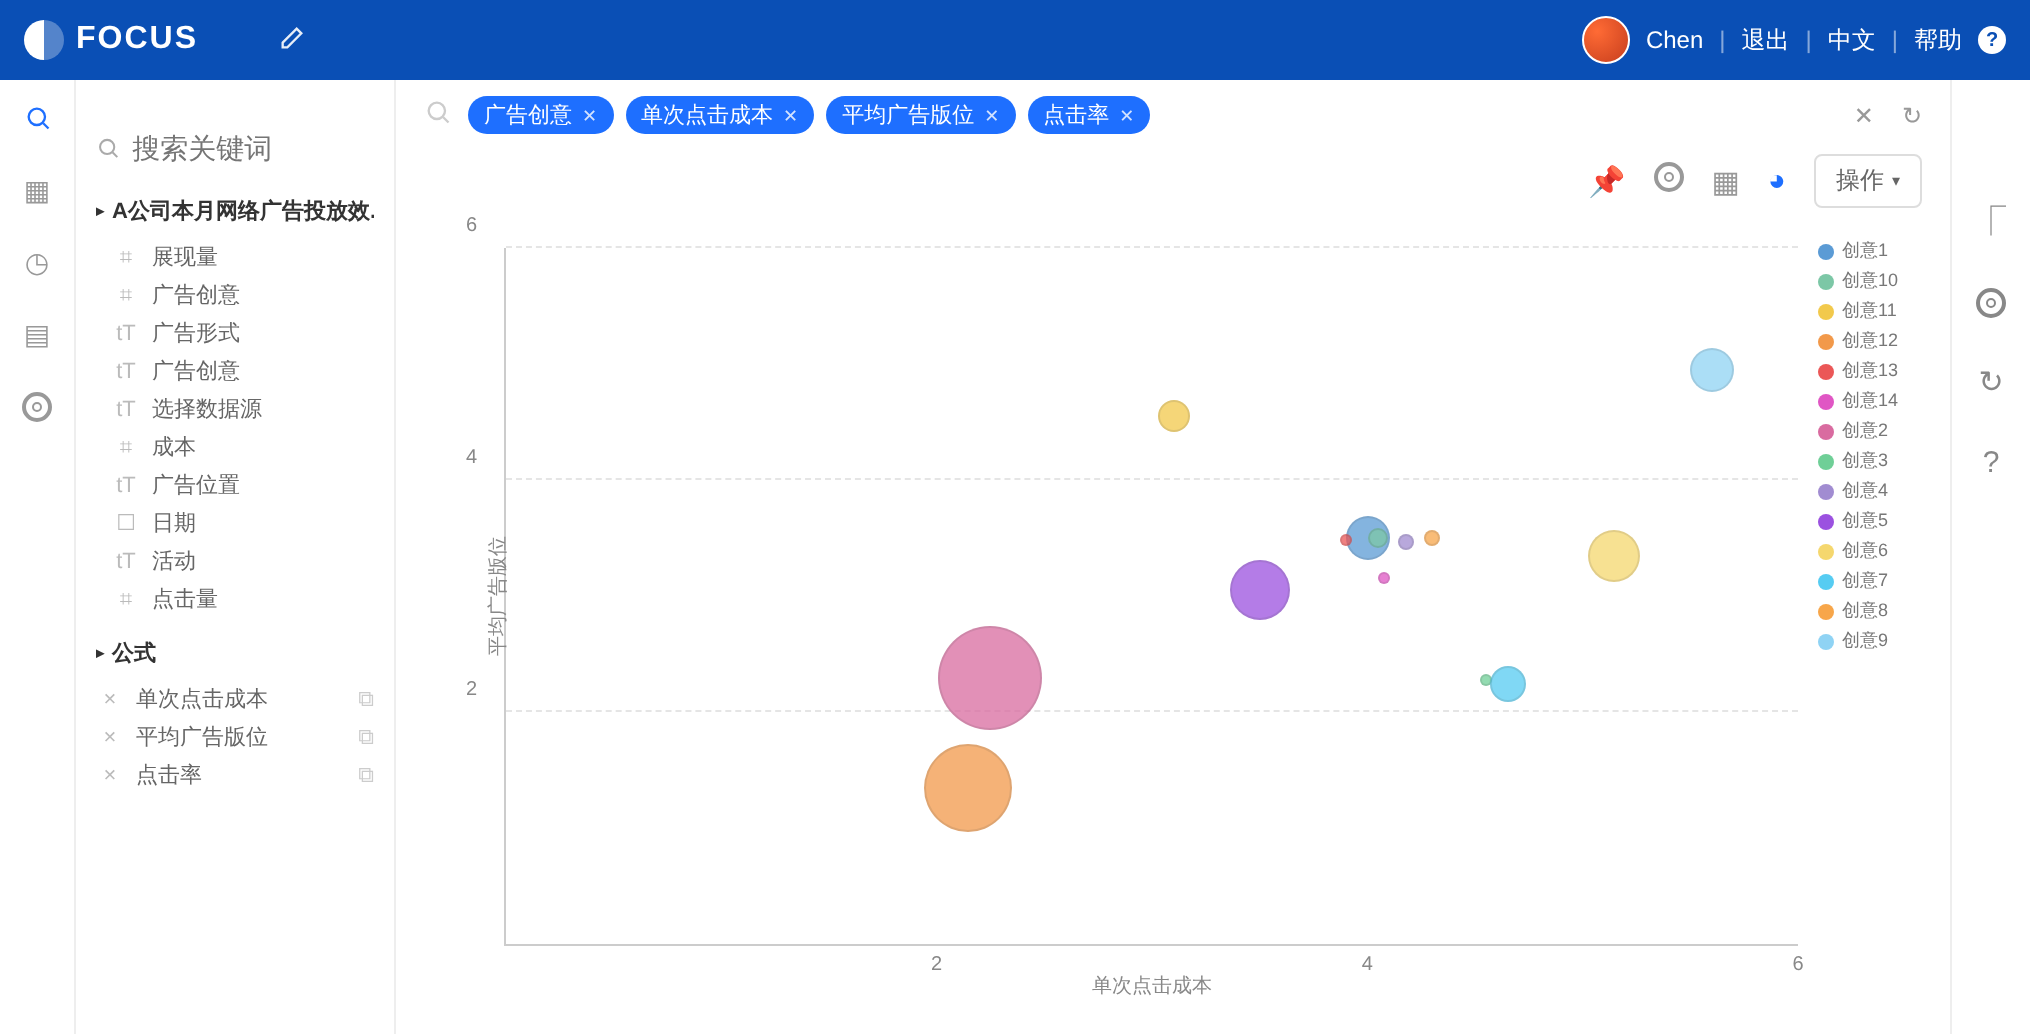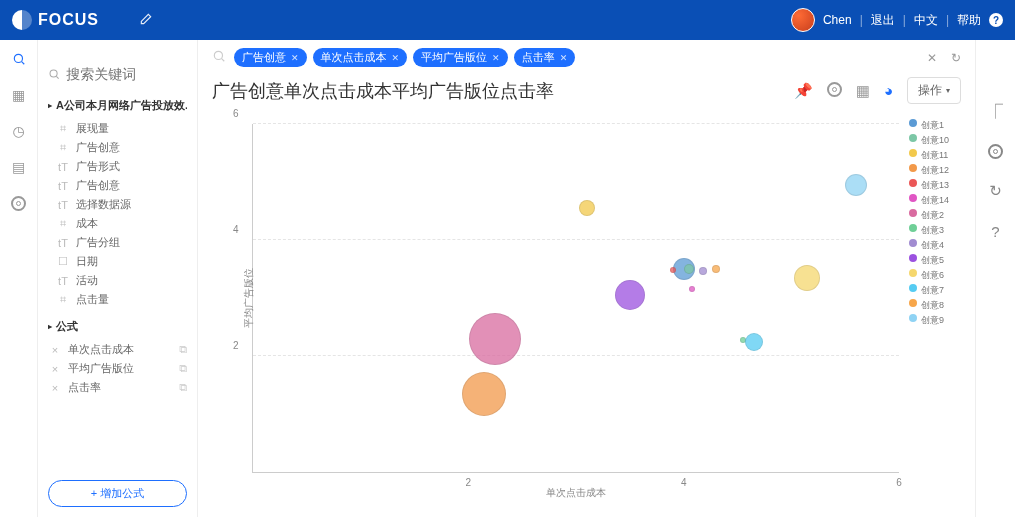--- a/index.html
+++ b/index.html
@@ -49,21 +49,21 @@
 
 .chart-wrap { flex: 1; display: flex; padding: 0 14px 14px; min-height: 0; }
 .chart-area { flex: 1; position: relative; border-left: 1px solid #ccc; border-bottom: 1px solid #ccc; margin: 10px 10px 30px 40px; }
 .y-label { position: absolute; left: -34px; top: 50%; transform: translateY(-50%) rotate(-90deg); font-size: 10px; color: #888; white-space: nowrap; }
 .x-label { position: absolute; bottom: -28px; left: 50%; transform: translateX(-50%); font-size: 10px; color: #888; }
 .tick-y { position: absolute; left: -20px; font-size: 10px; color: #888; transform: translateY(-50%); }
 .tick-x { position: absolute; bottom: -16px; font-size: 10px; color: #888; transform: translateX(-50%); }
 .grid-h { position: absolute; left: 0; right: 0; border-top: 1px dashed #e5e5e5; }
 .bubble { position: absolute; border-radius: 50%; border: 1px solid rgba(0,0,0,0.12); transform: translate(-50%, 50%); opacity: 0.75; }
 .legend { width: 52px; padding: 4px 0; overflow-y: auto; }
-.legend-item { display: flex; align-items: flex-start; gap: 4px; font-size: 9px; color: #777; padding: 1px 0; }
+.legend-item { display: flex; align-items: center; gap: 4px; font-size: 9px; color: #777; padding: 1px 0; }
 .legend-dot { width: 8px; height: 8px; border-radius: 50%; }
 
 .tool-rail { width: 40px; border-left: 1px solid #eee; display: flex; flex-direction: column; align-items: center; padding-top: 60px; gap: 18px; color: #888; }
 .tool-rail .tool-item { width: 22px; height: 22px; display: flex; align-items: center; justify-content: center; cursor: pointer; font-size: 15px; }
 .search-svg { width: 14px; height: 14px; }
 .gear { display: inline-block; width: 15px; height: 15px; border: 2px solid currentColor; border-radius: 50%; position: relative; }
 .gear::after { content: ""; position: absolute; inset: 3px; border: 1px solid currentColor; border-radius: 50%; }
 </style>
 </head>
 <body>
@@ -136,21 +136,21 @@
         <li>
           <span class="tree-icon">tT</span>
           <span>选择数据源</span>
         </li>
         <li>
           <span class="tree-icon">⌗</span>
           <span>成本</span>
         </li>
         <li>
           <span class="tree-icon">tT</span>
-          <span>广告分组</span>
+          <span>广告位置</span>
         </li>
         <li>
           <span class="tree-icon">☐</span>
           <span>日期</span>
         </li>
         <li>
           <span class="tree-icon">tT</span>
           <span>活动</span>
         </li>
         <li>
@@ -169,23 +169,20 @@
           <span class="tree-icon">×</span>
           <span>平均广告版位</span>
           <span class="copy">⧉</span>
         </div>
         <div class="formula-row">
           <span class="tree-icon">×</span>
           <span>点击率</span>
           <span class="copy">⧉</span>
         </div>
       </div>
-    <div class="sidebar-footer">
-      <button class="btn-outline block">+ 增加公式</button>
-    </div>
   </div>
 
   <div class="main">
     <div class="query-bar">
       <span class="query-search">
         <svg class="search-svg" viewBox="0 0 24 24" fill="none" stroke="currentColor" stroke-width="2">
             <circle cx="11" cy="11" r="7"></circle>
             <line x1="21" y1="21" x2="16.5" y2="16.5"></line>
           </svg>
       </span>
@@ -207,21 +204,20 @@
             <span class="x">✕</span>
           </span>
         </div>
       <div class="query-actions">
         <span>✕</span>
         <span>↻</span>
       </div>
     </div>
 
     <div class="title-row">
-      <div class="chart-title">广告创意单次点击成本平均广告版位点击率</div>
       <div class="title-actions">
         <span class="icon-btn">📌</span>
         <span class="icon-btn"><span class="gear"></span></span>
         <span class="icon-btn">▦</span>
         <span class="icon-btn pie-active">◕</span>
         <span class="ops-btn">
             <span>操作</span> 
             <span style="font-size:8px">▾</span>
           </span>
       </div>

